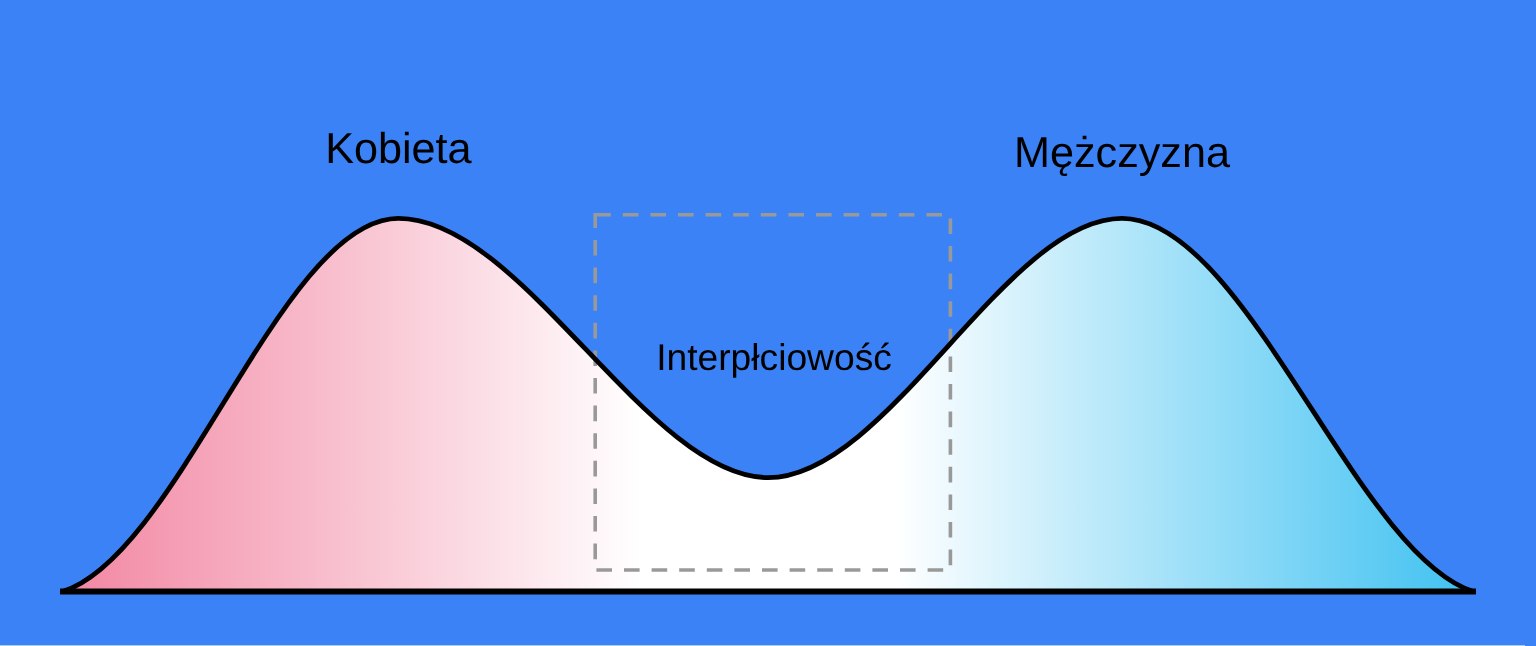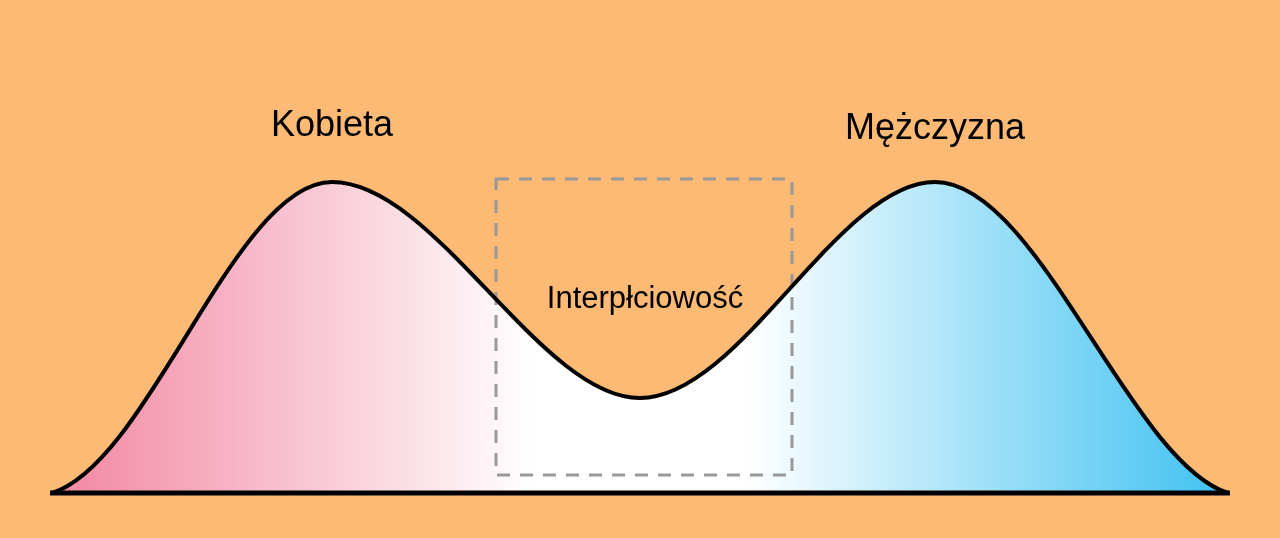--- a/index.html
+++ b/index.html
@@ -4,21 +4,21 @@
 <style>
   html, body {
     margin: 0;
     padding: 0;
     background: #ffffff;
   }
   .canvas {
     position: relative;
     width: 1280px;
     height: 538px;
-    background: #fdba74;
+    background: #3b82f6;
     overflow: hidden;
     font-family: "Liberation Sans", sans-serif;
   }
   svg { display: block; }
   .peak-label {
     font-family: "Liberation Sans", sans-serif;
     font-size: 36px;
     fill: #000000;
     text-anchor: middle;
   }

